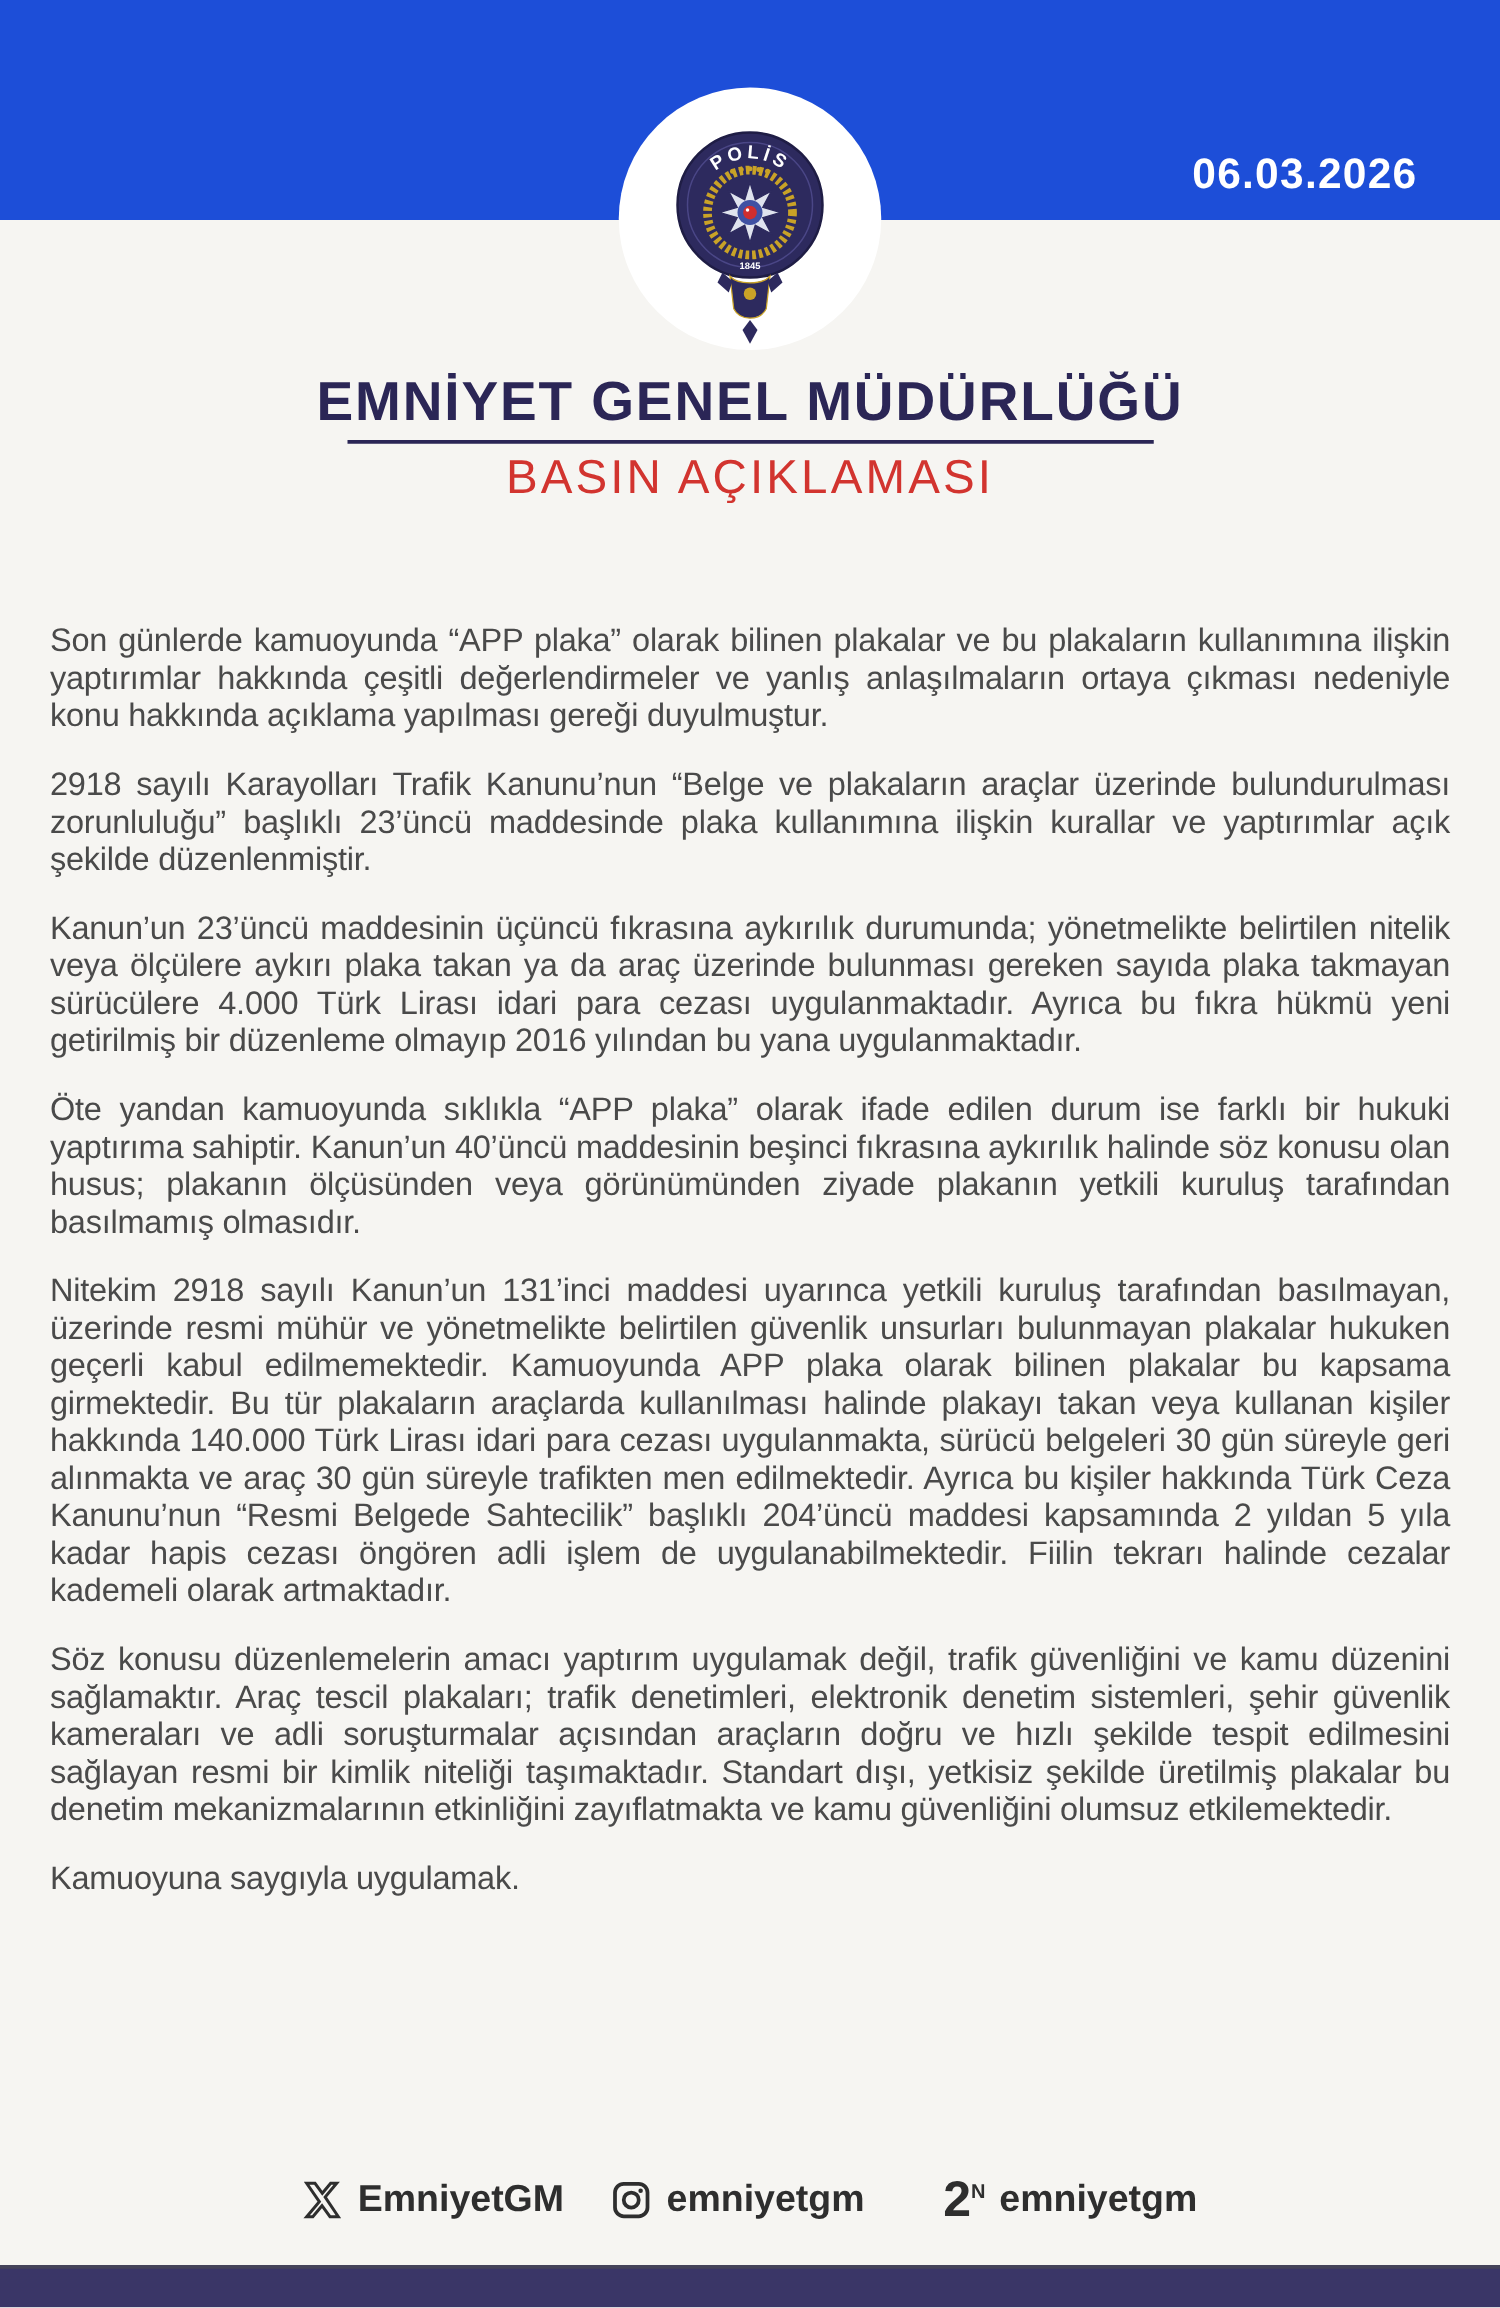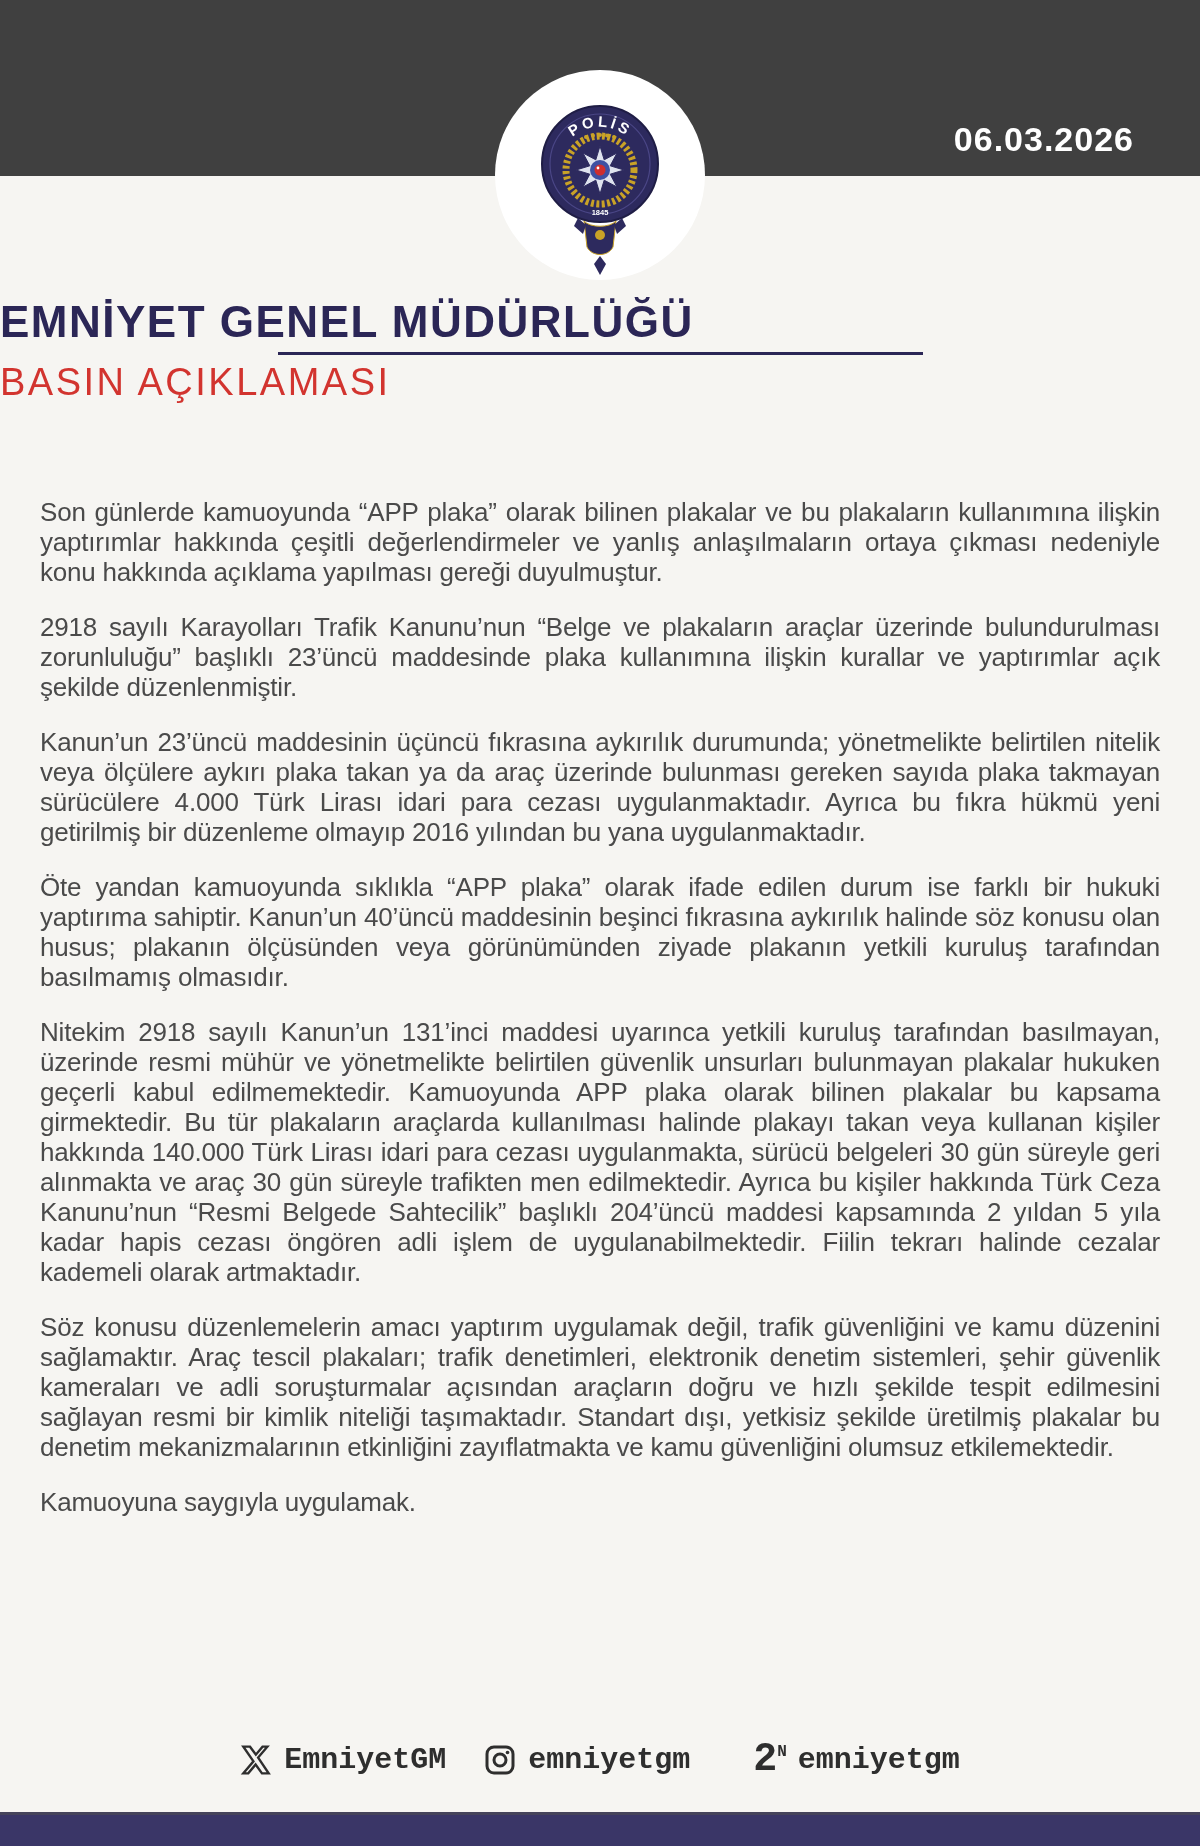--- a/index.html
+++ b/index.html
@@ -9,39 +9,39 @@
     width:1200px; height:1846px;
     margin:0 auto;
     background:#f6f5f2;
     overflow:hidden;
     font-family:"Liberation Sans", sans-serif;
   }
   
   .band {
     position:relative;
     width:100%; height:176px;
-    background:#404040;
+    background:#1d4ed8;
   }
   .date {
     position:absolute;
     top:120px; right:66px;
     color:#ffffff;
     font-size:34px;
     font-weight:bold;
     letter-spacing:1px;
   }
   
   .emblem {
     position:absolute;
     top:58px; left:490px;
     width:220px; height:240px;
     z-index:5;
   }
   
-  .title-block { padding-top:124px; }
+  .title-block { text-align:center; padding-top:124px; }
   .title-main {
     color:#2b2656;
     font-size:44px;
     font-weight:800;
     letter-spacing:1.5px;
     line-height:1;
   }
   .title-divider {
     width:645px; height:3px;
     background:#2b2656;
@@ -78,21 +78,20 @@
     align-items:center;
     gap:38px;
   }
   .social-item {
     display:flex;
     align-items:center;
     gap:12px;
     color:#2e2e2e;
     font-size:30px;
     font-weight:bold;
-    font-family:Liberation Mono, monospace;
   }
   .social-item svg { display:block; }
   .two-n { font-weight:800; font-size:40px; line-height:1; color:#2e2e2e;margin-left:25px; }
   .two-n sup { font-size:16px; font-weight:800; vertical-align:super; letter-spacing:-1px; }
   
   .bottom-bar {
     position:absolute;
     left:0; bottom:0;
     width:100%; height:34px;
     background:#3a3667;

